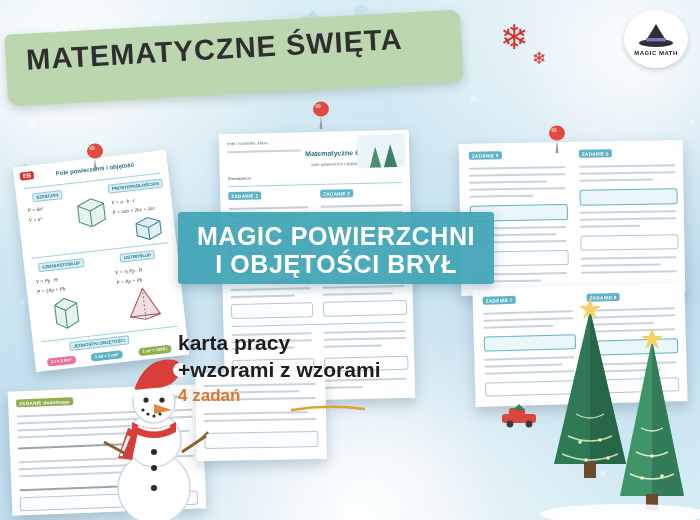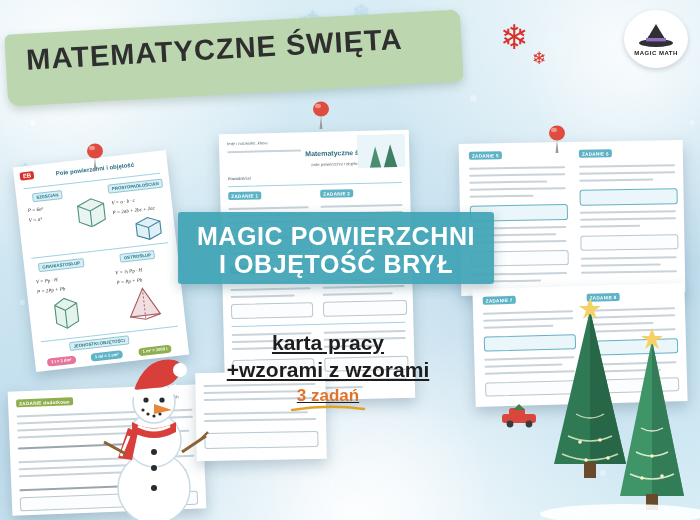--- a/index.html
+++ b/index.html
@@ -138,23 +138,21 @@
     font-weight: bold;
     color: #ffffff;
     letter-spacing: 0.6px;
     line-height: 1.12;
   }
   .center-sub {
     position: absolute;
     left: 178px;
     top: 330px;
     width: 300px;
-    text-align: center;
     color: #1d1d1d;
-    text-decoration: underline;
   }
   .cs-line {
     font-size: 21px;
     font-weight: bold;
     line-height: 1.28;
     white-space: nowrap;
   }
   .cs-count {
     font-size: 17px;
     font-weight: bold;
@@ -561,25 +559,25 @@
     <circle cx="66" cy="120" r="3" fill="#2b2b2b"></circle>
     <circle cx="66" cy="140" r="3" fill="#2b2b2b"></circle>
 
     <path d="M94 104 L118 88" stroke="#8a6233" stroke-width="3"></path>
     <path d="M112 92 L120 84" stroke="#8a6233" stroke-width="2.4"></path>
     <path d="M38 106 L16 94" stroke="#8a6233" stroke-width="3"></path>
   </svg>
 
   <div class="center-block">
     <div class="cb-l1">MAGIC POWIERZCHNI</div>
-    <div class="cb-l1">I OBJĘTOŚĆ BRYŁ</div>
+    <div class="cb-l1">I OBJĘTOŚCI BRYŁ</div>
   </div>
 
   <div class="center-sub">
     <div class="cs-line">karta pracy</div>
     <div class="cs-line">+wzorami z wzorami</div>
-    <div class="cs-count">3 zadań</div>
+    <div class="cs-count">4 zadań</div>
     <svg class="underline-swoosh" width="80" height="10">
       <path d="M4 6 Q40 0 76 5" stroke="#e0a32a" stroke-width="2.4" fill="none" stroke-linecap="round"></path>
     </svg>
   </div>
 
 </div>
 
 </body></html>

